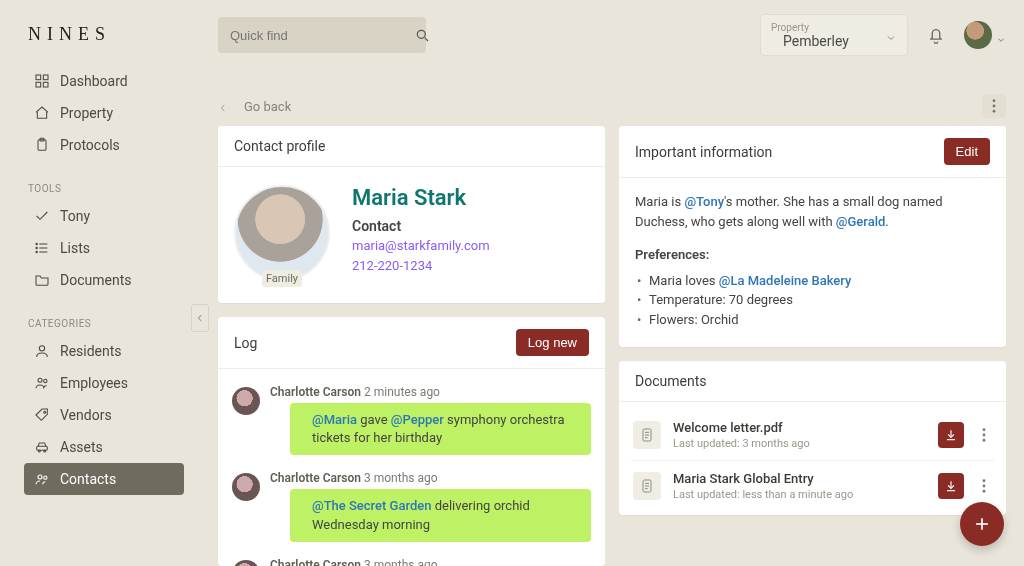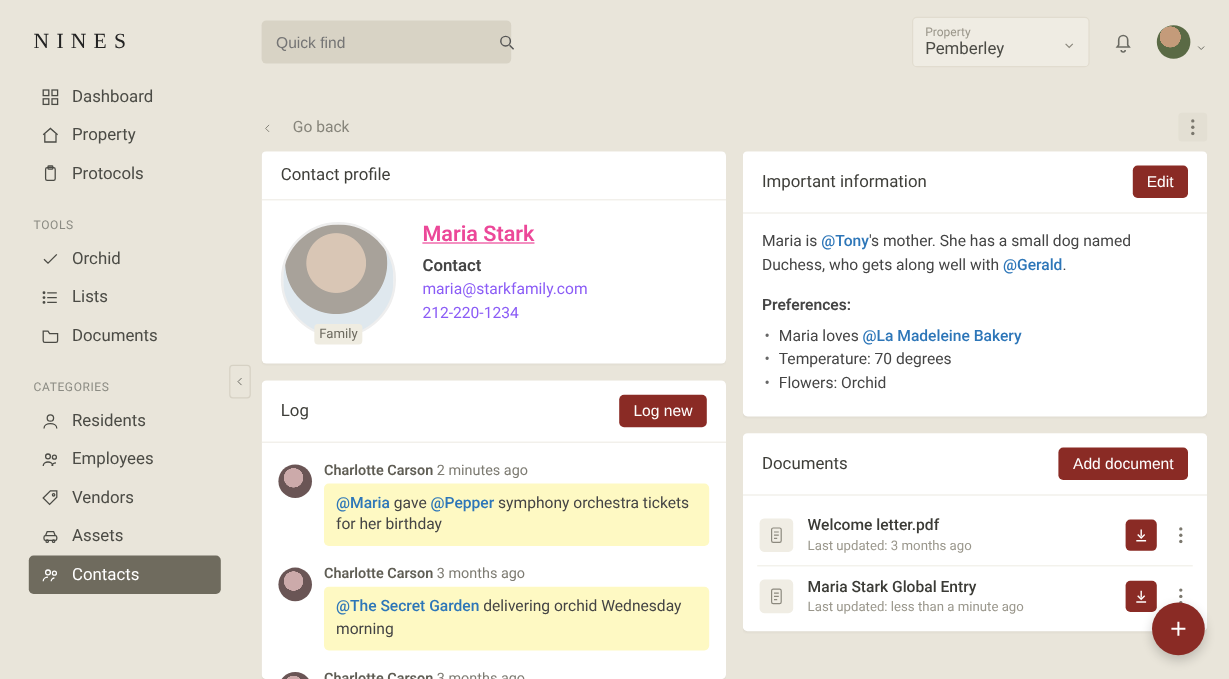--- a/index.html
+++ b/index.html
@@ -118,21 +118,21 @@
     border: 1px solid #e1dccf;
     border-radius: 4px;
     padding: 4px 10px;
     display: flex;
     flex-direction: column;
     justify-content: center;
     position: relative;
     cursor: pointer;
   }
   .property-select .lbl { font-size: 10px; color: #9a968a; }
-  .property-select .val { font-size: 14px; color: #4b4b45; }
+  .property-select .val { font-size: 14px; color: #4b4b45; margin-left: 12px; }
   .property-select .chev {
     position: absolute; right: 10px; top: 50%; transform: translateY(-50%);
     width:12px; height:12px;
   }
   .property-select .chev svg { width:12px; height:12px; stroke:#8b887d; fill:none; stroke-width:2; }
 
   .bell { width: 20px; height: 20px; color: #6b6b63; cursor: pointer; }
   .bell svg { width:20px; height:20px; stroke: currentColor; fill:none; stroke-width:1.6; }
 
   .avatar-top { display:flex; align-items:center; gap:4px; cursor:pointer; }
@@ -188,21 +188,21 @@
   .profile-photo-wrap { position:relative; }
   .profile-photo {
     width:96px; height:96px; border-radius:50%;
     background: radial-gradient(circle at 48% 35%, #d9c6b5 0 32%, #a8a29a 33% 55%, #dfe8ee 56% 100%);
     border: 2px solid #eee;
   }
   .profile-badge {
     position:absolute; bottom:-6px; left:50%; transform:translateX(-50%);
     background:#efece1; color:#6d6a5f; font-size:11px; padding:2px 4px; border-radius:3px;
   }
-  .profile-name { font-size:18px; font-weight:600; color:#ec4899; margin-bottom:8px;text-decoration:underline; }
+  .profile-name { font-size:22px; font-weight:600; color:#0f766e; margin-bottom:8px; }
   .profile-type { font-size:14px; font-weight:600; color:#444; margin-bottom:2px; }
   .profile-link { color:#8b5cf6; font-size:13px; display:block; text-decoration:none; line-height:1.5; }
 
   
   .info-body { padding:14px 16px 18px 16px; font-size:13px; color:#444; line-height:1.5; }
   .mention { color:#2d76b8; font-weight:500; }
   .info-pref-hd { font-weight:600; margin-top:14px; margin-bottom:6px; }
   .bullet { padding-left:14px; position:relative; }
   .bullet::before { content:"•"; position:absolute; left:2px; color:#666; }
 
@@ -211,26 +211,27 @@
   .log-list { overflow:hidden; padding: 10px 12px 0 12px; flex:1; }
   .log-item { display:flex; gap:10px; padding:6px 2px 10px 2px; }
   .log-avatar {
     width:28px; height:28px; border-radius:50%; flex-shrink:0; margin-top:2px;
     background: radial-gradient(circle at 45% 40%, #caa 0 35%, #6a5555 36% 100%);
   }
   .log-content { flex:1; }
   .log-meta { font-size:12px; color:#7d7b72; margin-bottom:4px; }
   .log-author { font-weight:600; color:#5f5d54; }
   .log-bubble {
-    background:#fef9c3;
+    background:#bef264;
     border-radius:4px;
-    padding:8px 10px;
+    padding:8px 22px;
     font-size:13px;
     color:#444;
     line-height:1.4;
+    margin-left:20px;
   }
 
   
   .doc-list { padding: 8px 12px 4px 12px; }
   .doc-row {
     display:flex; align-items:center; gap:12px;
     padding:10px 2px;
     border-bottom:1px solid #f1efe8;
   }
   .doc-row:last-child { border-bottom:none; }
@@ -302,21 +303,21 @@
     </div>
 
     <div class="nav-section">
       <div class="nav-heading">TOOLS</div>
       <div class="nav-item">
         <span class="nav-icon">
             <svg viewBox="0 0 24 24">
               <path d="M4 12l5 5L20 6"></path>
             </svg>
           </span>
-        <span>Orchid</span>
+        <span>Tony</span>
       </div>
       <div class="nav-item">
         <span class="nav-icon">
             <svg viewBox="0 0 24 24">
               <line x1="8" y1="6" x2="20" y2="6"></line>
               <line x1="8" y1="12" x2="20" y2="12"></line>
               <line x1="8" y1="18" x2="20" y2="18"></line>
               <circle cx="4" cy="6" r="1"></circle>
               <circle cx="4" cy="12" r="1"></circle>
               <circle cx="4" cy="18" r="1"></circle>
@@ -530,21 +531,20 @@
             </div>
             <div class="bullet"><span>Temperature: 70 degrees</span></div>
             <div class="bullet"><span>Flowers: Orchid</span></div>
           </div>
         </section>
 
         <section class="card">
           <div class="card-header">
             <span>Documents</span>
             <span class="spacer"></span>
-            <button class="btn">Add document</button>
           </div>
           <div class="doc-list">
             <div class="doc-row">
               <div class="doc-icon">
                   <svg viewBox="0 0 24 24">
                     <rect x="6" y="3" width="12" height="18" rx="2"></rect>
                     <line x1="9" y1="8" x2="15" y2="8"></line>
                     <line x1="9" y1="12" x2="15" y2="12"></line>
                     <line x1="9" y1="16" x2="13" y2="16"></line>
                   </svg>

